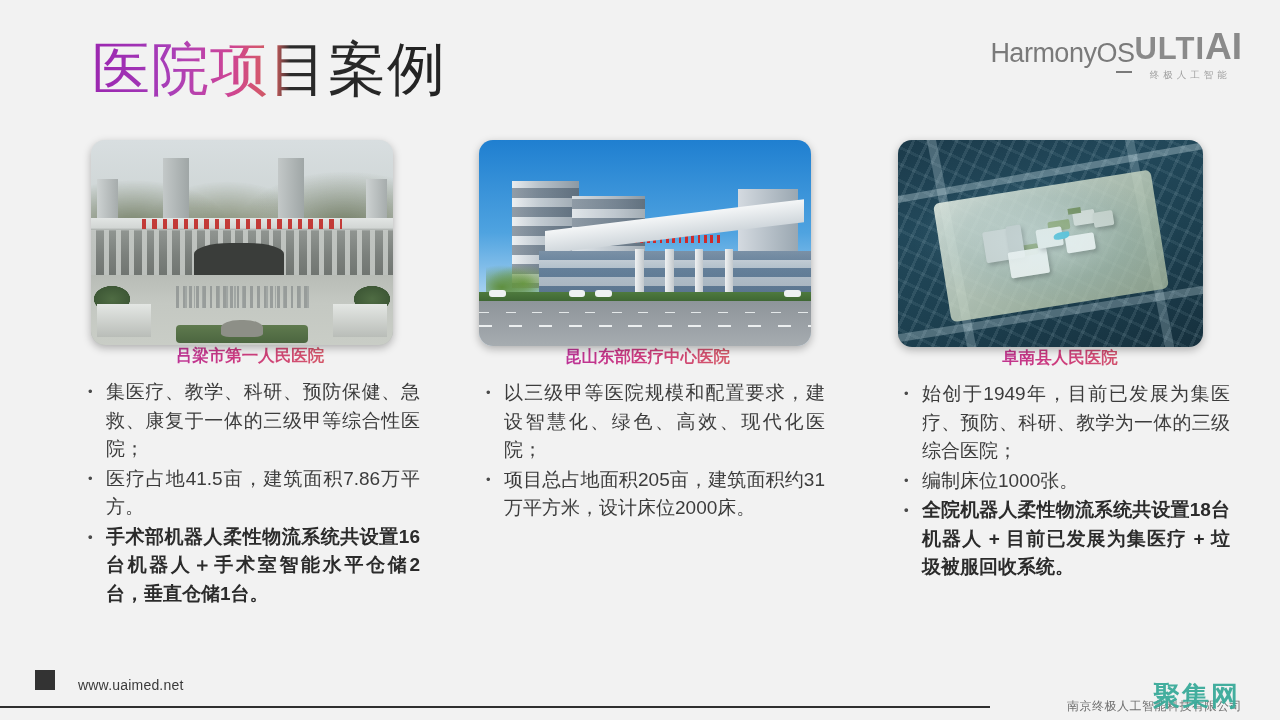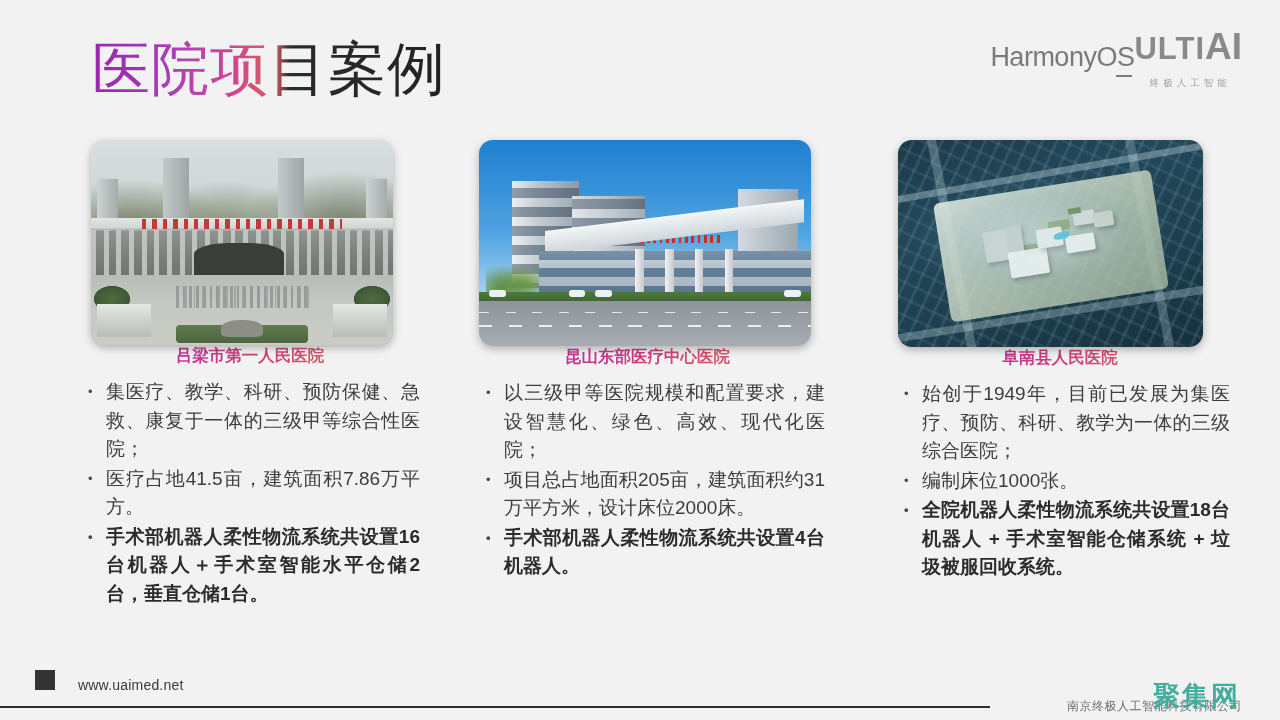--- a/index.html
+++ b/index.html
@@ -85,21 +85,21 @@
     font-weight: bold;
     color: #8a8a8a;
     letter-spacing: 1px;
     white-space: nowrap;
   }
   .logo-ulti-main .ai-part {
     font-size: 37px;
     letter-spacing: 0px;
   }
   .logo-ulti-sub {
-    margin-top: 13px;
+    margin-top: 5px;
     font-size: 9.5px;
     color: #9e9e9e;
     letter-spacing: 4px;
     white-space: nowrap;
     padding-left: 4px;
   }
 
   
   .columns {
     position: absolute;
@@ -400,21 +400,20 @@
         <div class="ph2-car ph2-c1"></div>
           <div class="ph2-car ph2-c2"></div>
         <div class="ph2-car ph2-c3"></div>
           <div class="ph2-car ph2-c4"></div>
       </div>
     </div>
     <div class="hospital-name">昆山东部医疗中心医院</div>
     <ul class="bullets">
       <li>以三级甲等医院规模和配置要求，建设智慧化、绿色、高效、现代化医院；</li>
       <li>项目总占地面积205亩，建筑面积约31万平方米，设计床位2000床。</li>
-      <li class="bold">手术部机器人柔性物流系统共设置4台机器人。</li>
     </ul>
   </div>
 
   <div class="col col-2">
     <div class="photo">
       <div class="photo-inner">
         <div class="ph3-base"></div>
         <div class="ph3-blocks"></div>
         <div class="ph3-roadC"></div>
           <div class="ph3-roadD"></div>
@@ -433,21 +432,21 @@
           <div class="ph3-roof1"></div>
           <div class="ph3-water"></div>
         </div>
         <div class="ph3-haze"></div>
       </div>
     </div>
     <div class="hospital-name">阜南县人民医院</div>
     <ul class="bullets">
       <li>始创于1949年，目前已发展为集医疗、预防、科研、教学为一体的三级综合医院；</li>
       <li>编制床位1000张。</li>
-      <li class="bold">全院机器人柔性物流系统共设置18台机器人 + 手术室智能仓储系统 + 垃圾被服回收系统。</li>
+      <li class="bold">全院机器人柔性物流系统共设置18台机器人 + 目前已发展为集医疗 + 垃圾被服回收系统。</li>
     </ul>
   </div>
 
 </div>
 
 <div class="footer">
   <div class="footer-square"></div>
   <div class="footer-url">www.uaimed.net</div>
   <div class="footer-rule"></div>
   <div class="footer-company">南京终极人工智能科技有限公司</div>

